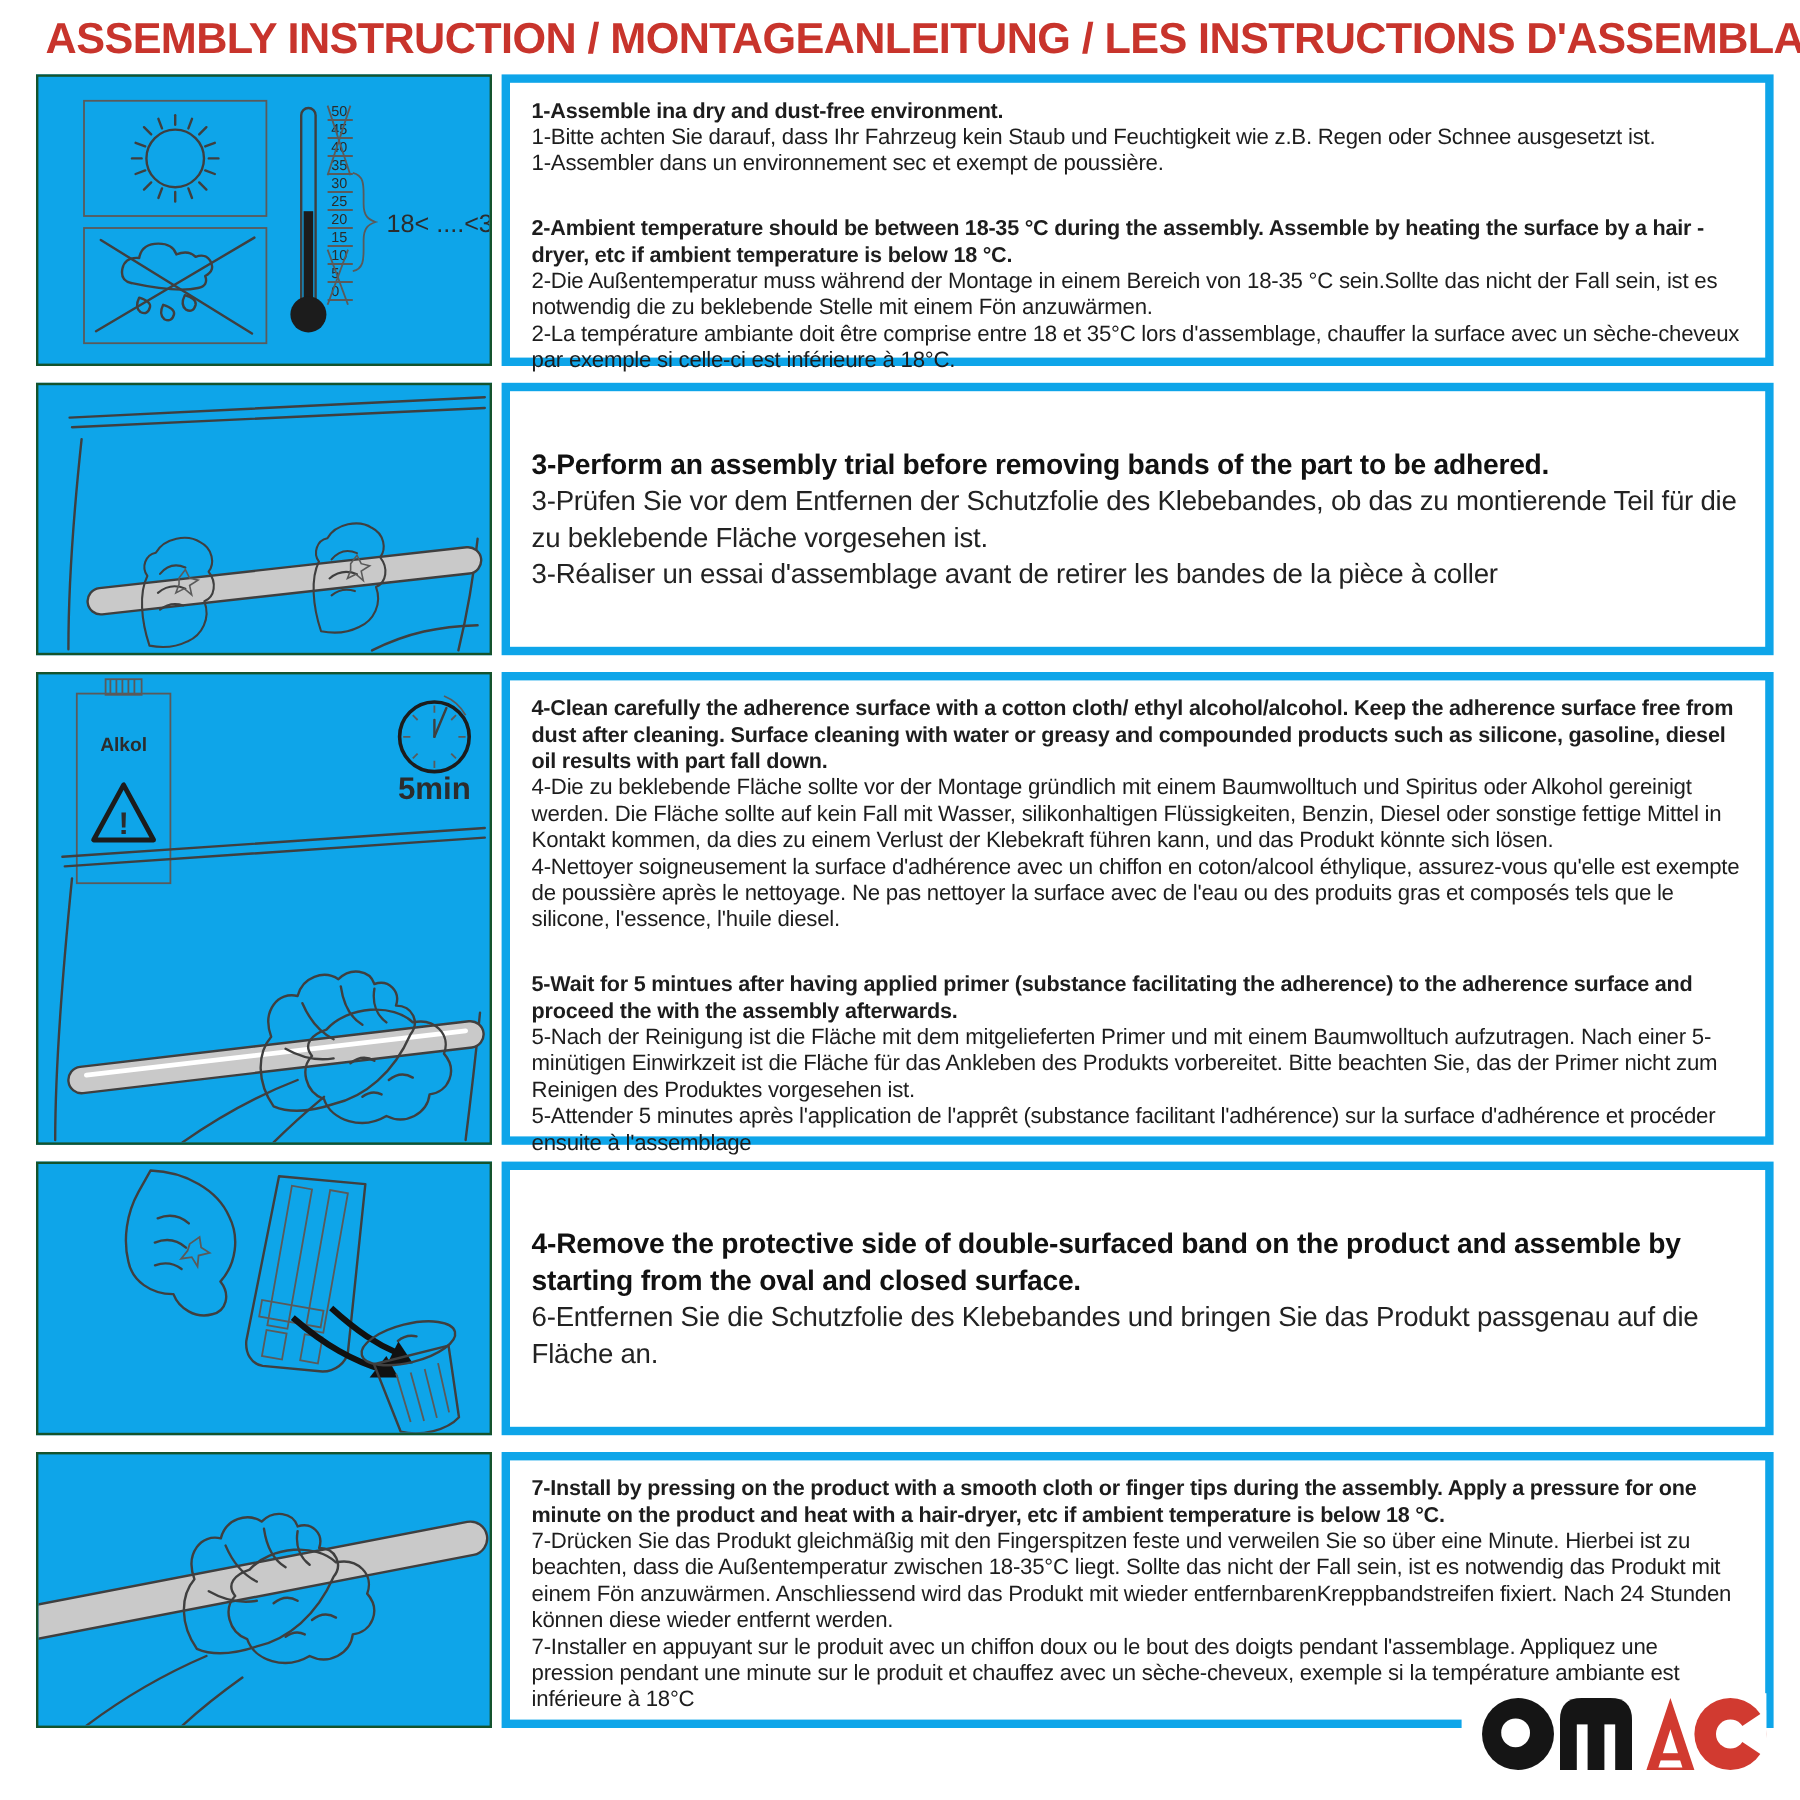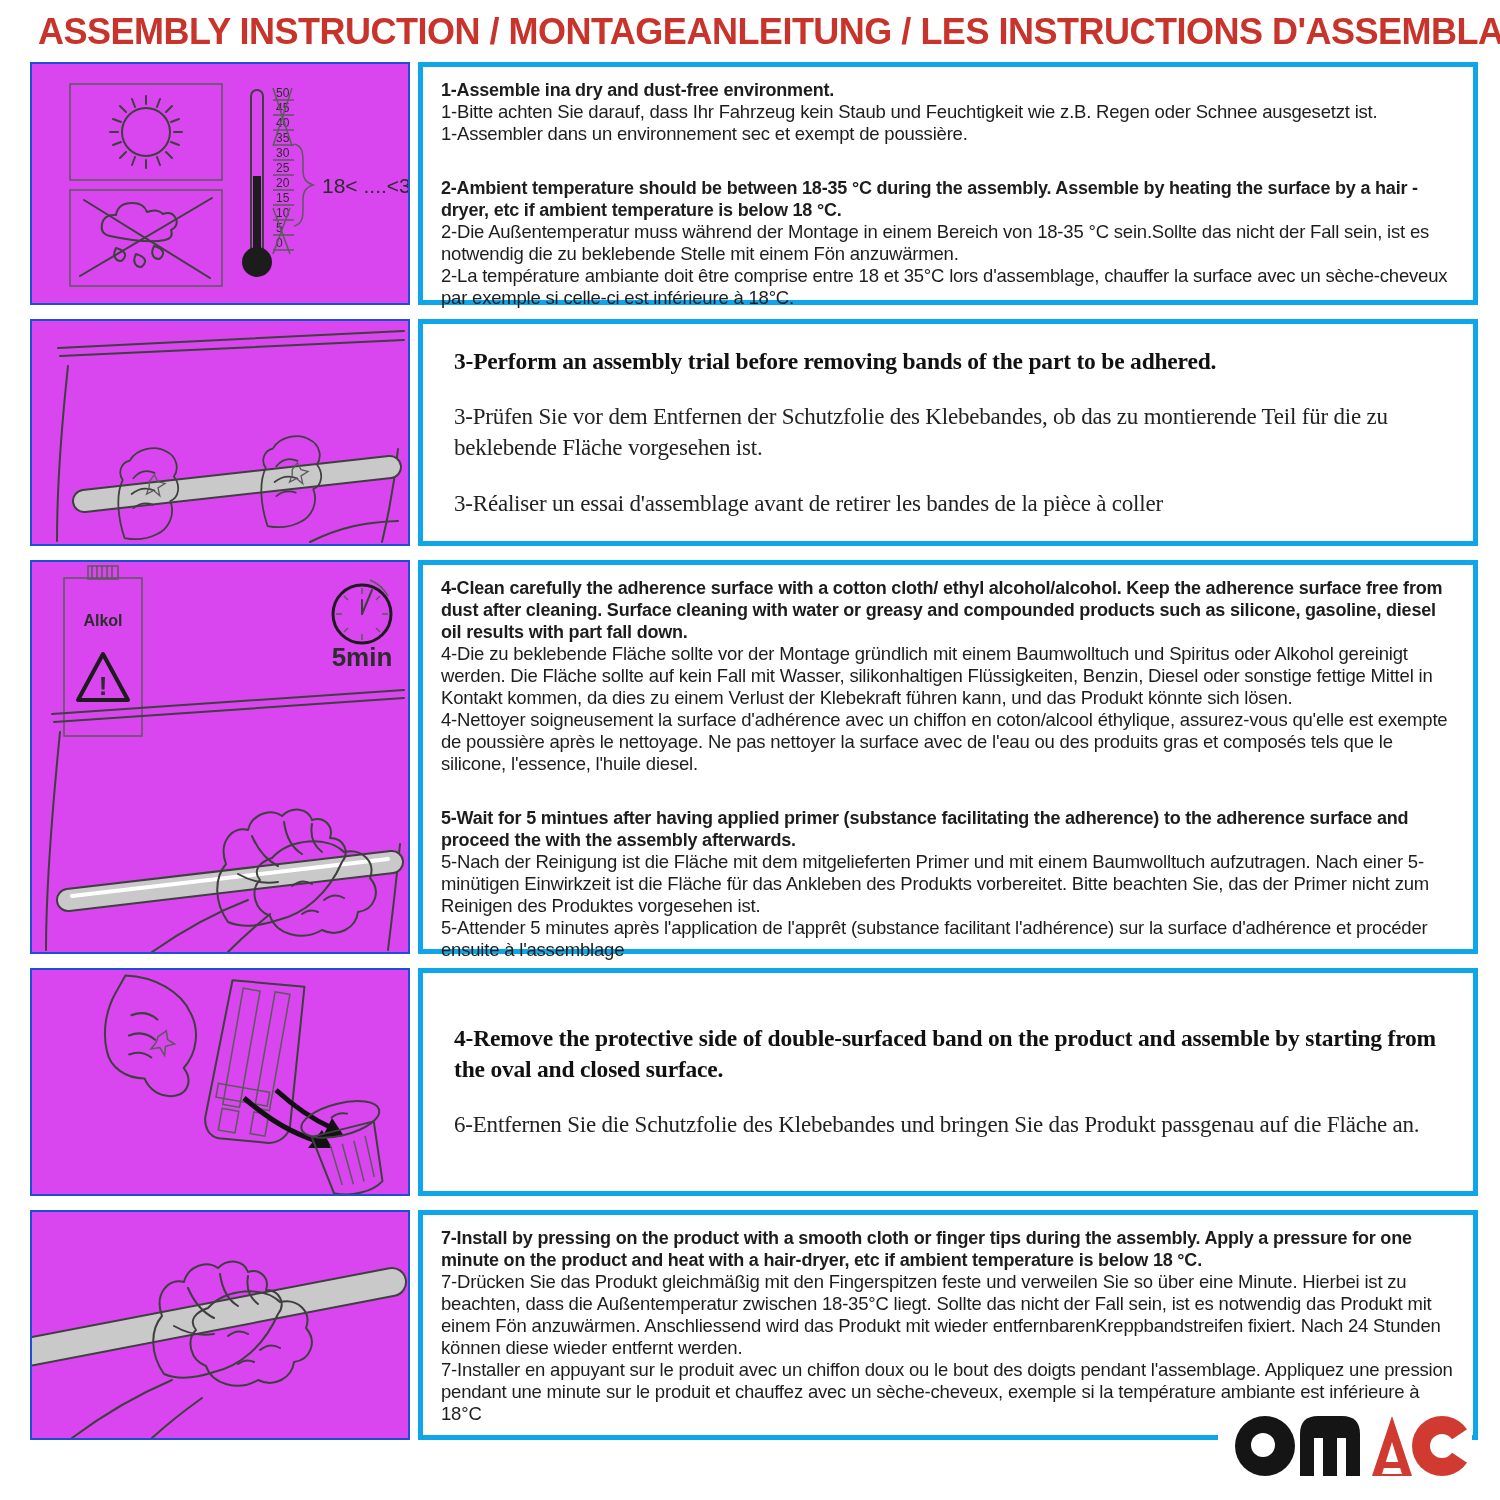--- a/index.html
+++ b/index.html
@@ -1,27 +1,27 @@
 <!DOCTYPE html>
 <html><head>
 <meta charset="utf-8">
 <style>
   html,body{margin:0;padding:0;background:#fff;}
   body{width:1500px;height:1500px;font-family:"Liberation Sans",sans-serif;color:#1d1d1d;overflow:hidden;}
   .page{box-sizing:border-box;width:1500px;height:1500px;padding:12px 22px 0 30px;position:relative;}
   .title{margin:0 0 10px 8px;font-size:36px;line-height:40px;font-weight:800;letter-spacing:-0.5px;white-space:nowrap;color:#C8342C;}
   .row{display:flex;gap:8px;margin-bottom:14px;}
-  .illus{width:380px;min-width:380px;border:2px solid #1d4ed8;background:#d946ef;box-sizing:border-box;overflow:hidden;}
+  .illus{width:380px;min-width:380px;border:2px solid #14532d;background:#0ea5e9;box-sizing:border-box;overflow:hidden;}
   .illus svg{display:block;width:100%;height:100%;}
-  .tbox{flex:1;border:5px solid #0ea5e9;box-sizing:border-box;padding:12px 18px;background:#fff;}
+  .tbox{flex:1;border:7px solid #0ea5e9;box-sizing:border-box;padding:12px 18px;background:#fff;}
   .tbox.center{display:flex;flex-direction:column;justify-content:center;}
   .h1r{height:243px;} .h2r{height:227px;} .h3r{height:394px;} .h4r{height:228px;} .h5r{height:230px;border-radius:18px;}
   .small p{font-size:18.5px;line-height:22px;letter-spacing:-0.2px;margin:0;}
   .small p.b{font-size:18px;}
-  .big p{font-size:23px;line-height:30.5px;letter-spacing:-0.2px;margin:13px;color:#222;font-family:Liberation Serif, serif;}
+  .big p{font-size:23px;line-height:30.5px;letter-spacing:-0.2px;margin:0;color:#222;}
   .big p.b{font-size:23.5px;color:#111;}
   p.b{font-weight:700;}
   p.gap{margin-top:32px;}
   .logo{position:absolute;right:28px;bottom:16px;background:#fff;padding-left:16px;}
   .ln{stroke:#3f3f3f;stroke-width:2;fill:none;stroke-linecap:round;stroke-linejoin:round;}
   .thin{stroke:#5a5a5a;stroke-width:1.5;fill:none;}
   .blk{fill:#1c1c1c;}
   .lbl{font-family:"Liberation Sans",sans-serif;fill:#2c2c2c;}
 </style>
 </head>

